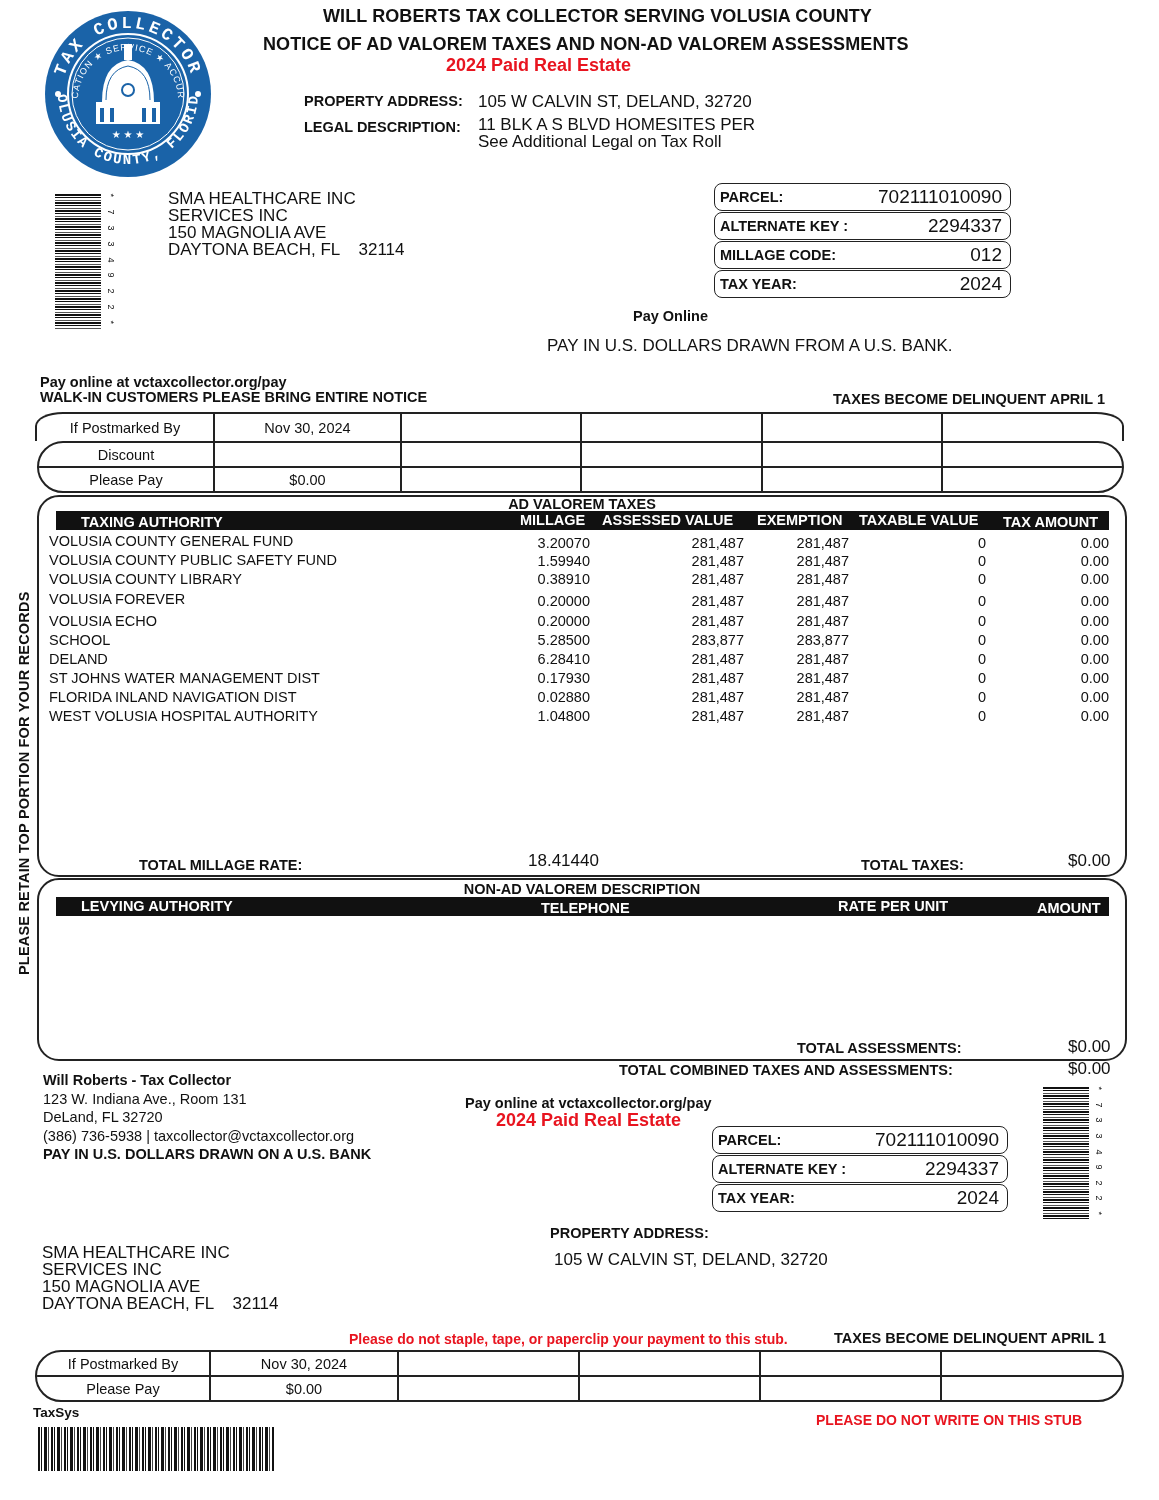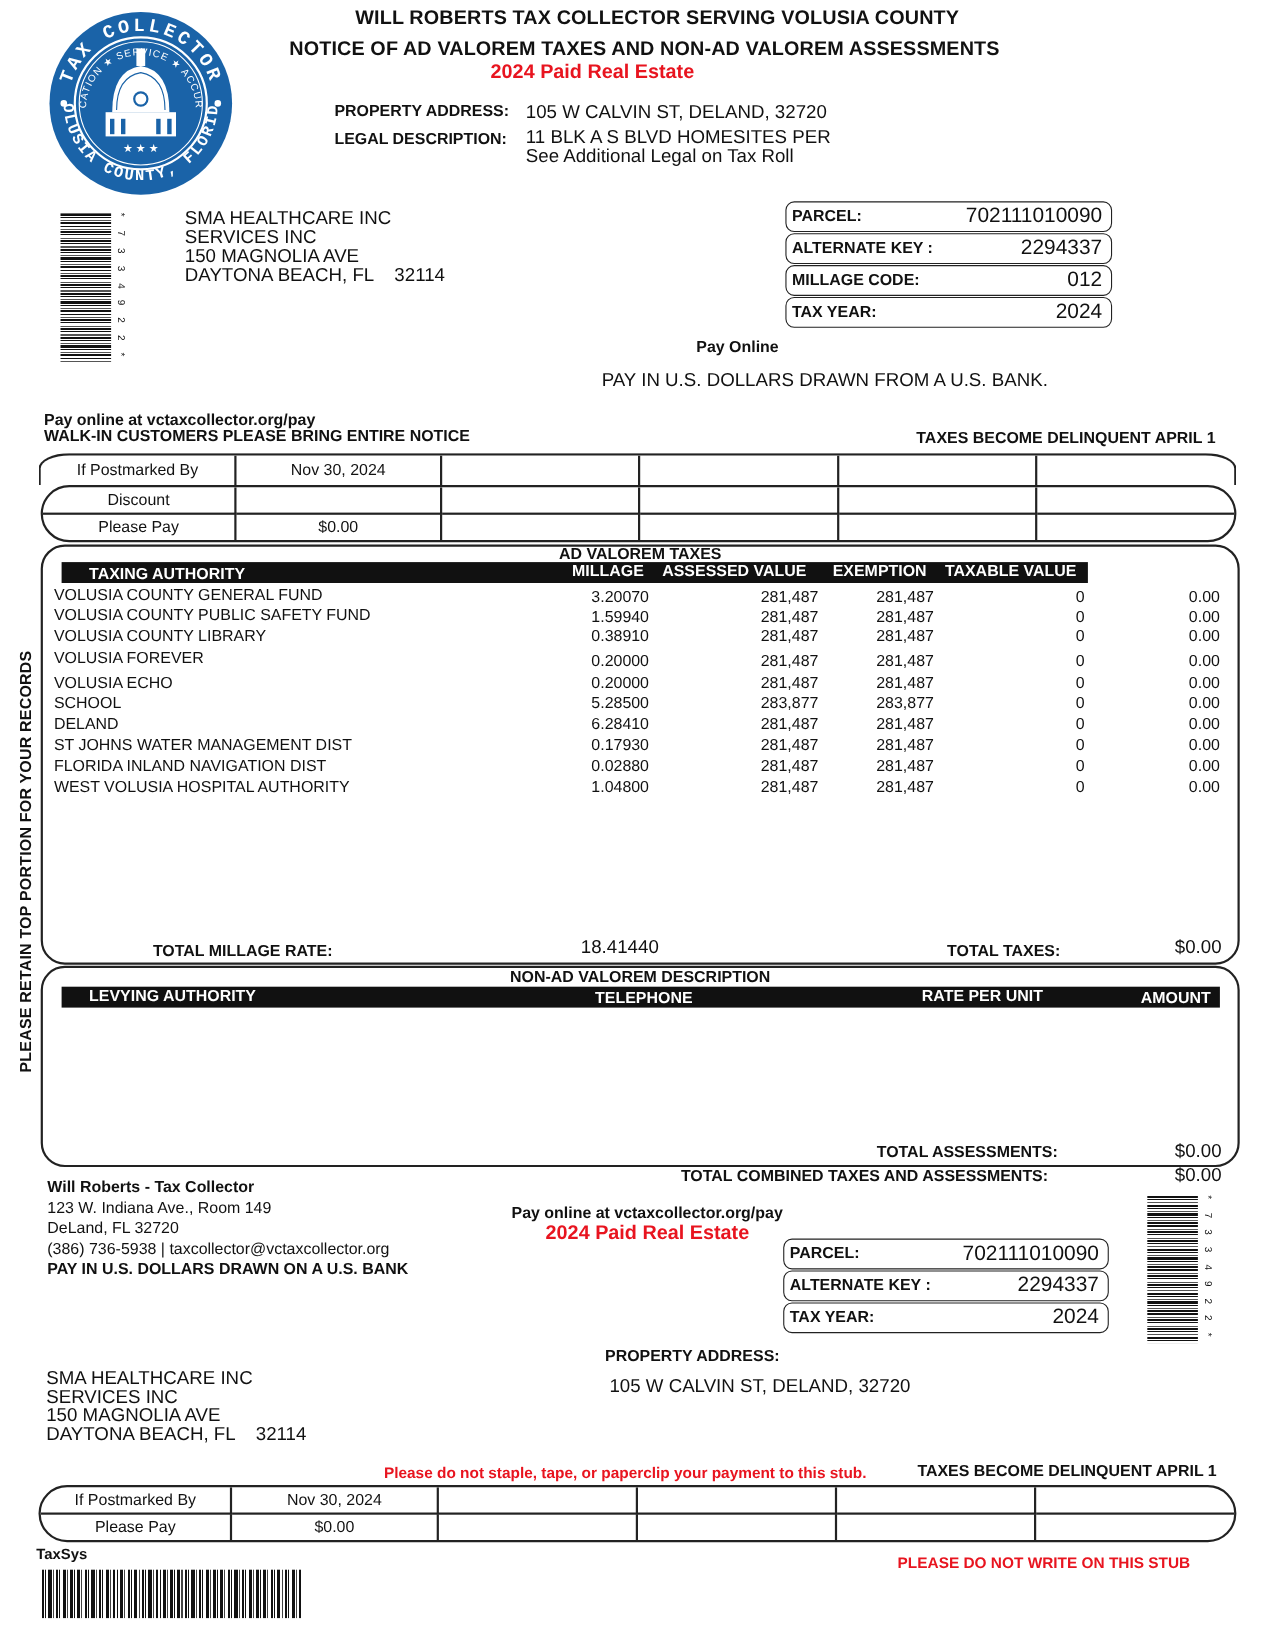--- a/index.html
+++ b/index.html
@@ -179,21 +179,21 @@
           <td></td>
           <td></td>
           <td></td>
     </tr>
   </tbody>
     </table>
 </div>
 
 <div class="abs frame" style="left:37px; top:495px; width:1090px; height:382px;"></div>
 <div class="abs sect-title" style="left:37px; width:1090px; top:496px;">AD VALOREM TAXES</div>
-<div class="abs blackbar" style="left:56px; top:511px; width:933px;">
+<div class="abs blackbar" style="left:56px; top:511px; width:1053px;">
   <span style="left:25px; top:3px;">TAXING AUTHORITY</span>
   <span style="left:464px;">MILLAGE</span>
   <span style="left:546px;">ASSESSED VALUE</span>
   <span style="left:701px;">EXEMPTION</span>
   <span style="left:803px;">TAXABLE VALUE</span>
   <span style="left:947px; top:3px;">TAX AMOUNT</span>
 </div>
 
 <div class="abs" style="left:0; top:533px; width:1159px; height:200px;">
   <div class="row" style="top:0px">
@@ -293,21 +293,21 @@
 </div>
 <div class="abs lbl" style="left:797px; top:1040px;">TOTAL ASSESSMENTS:</div>
 <div class="abs txt" style="left:1068px; top:1038px;">$0.00</div>
 <div class="abs lbl" style="left:619px; top:1062px;">TOTAL COMBINED TAXES AND ASSESSMENTS:</div>
 <div class="abs txt" style="left:1068px; top:1060px;">$0.00</div>
 
 <div class="abs vertical-note">PLEASE RETAIN TOP PORTION FOR YOUR RECORDS</div>
 
 <div class="abs" style="left:43px; top:1071px; font-size:14.5px; line-height:18.5px;">
   <div class="b">Will Roberts - Tax Collector</div>
-  <div>123 W. Indiana Ave., Room 149</div>
+  <div>123 W. Indiana Ave., Room 131</div>
   <div>DeLand, FL 32720</div>
   <div>(386) 736-5938 | taxcollector@vctaxcollector.org</div>
   <div class="b">PAY IN U.S. DOLLARS DRAWN ON A U.S. BANK</div>
 </div>
 
 <div class="abs lbl" style="left:465px; top:1095px;">Pay online at vctaxcollector.org/pay</div>
 <div class="abs subtitle red" style="left:496px; top:1110px;">2024  Paid Real Estate</div>
 
 <div class="abs" style="left:712px; top:1126px; width:296px;">
   <div class="infobox">

